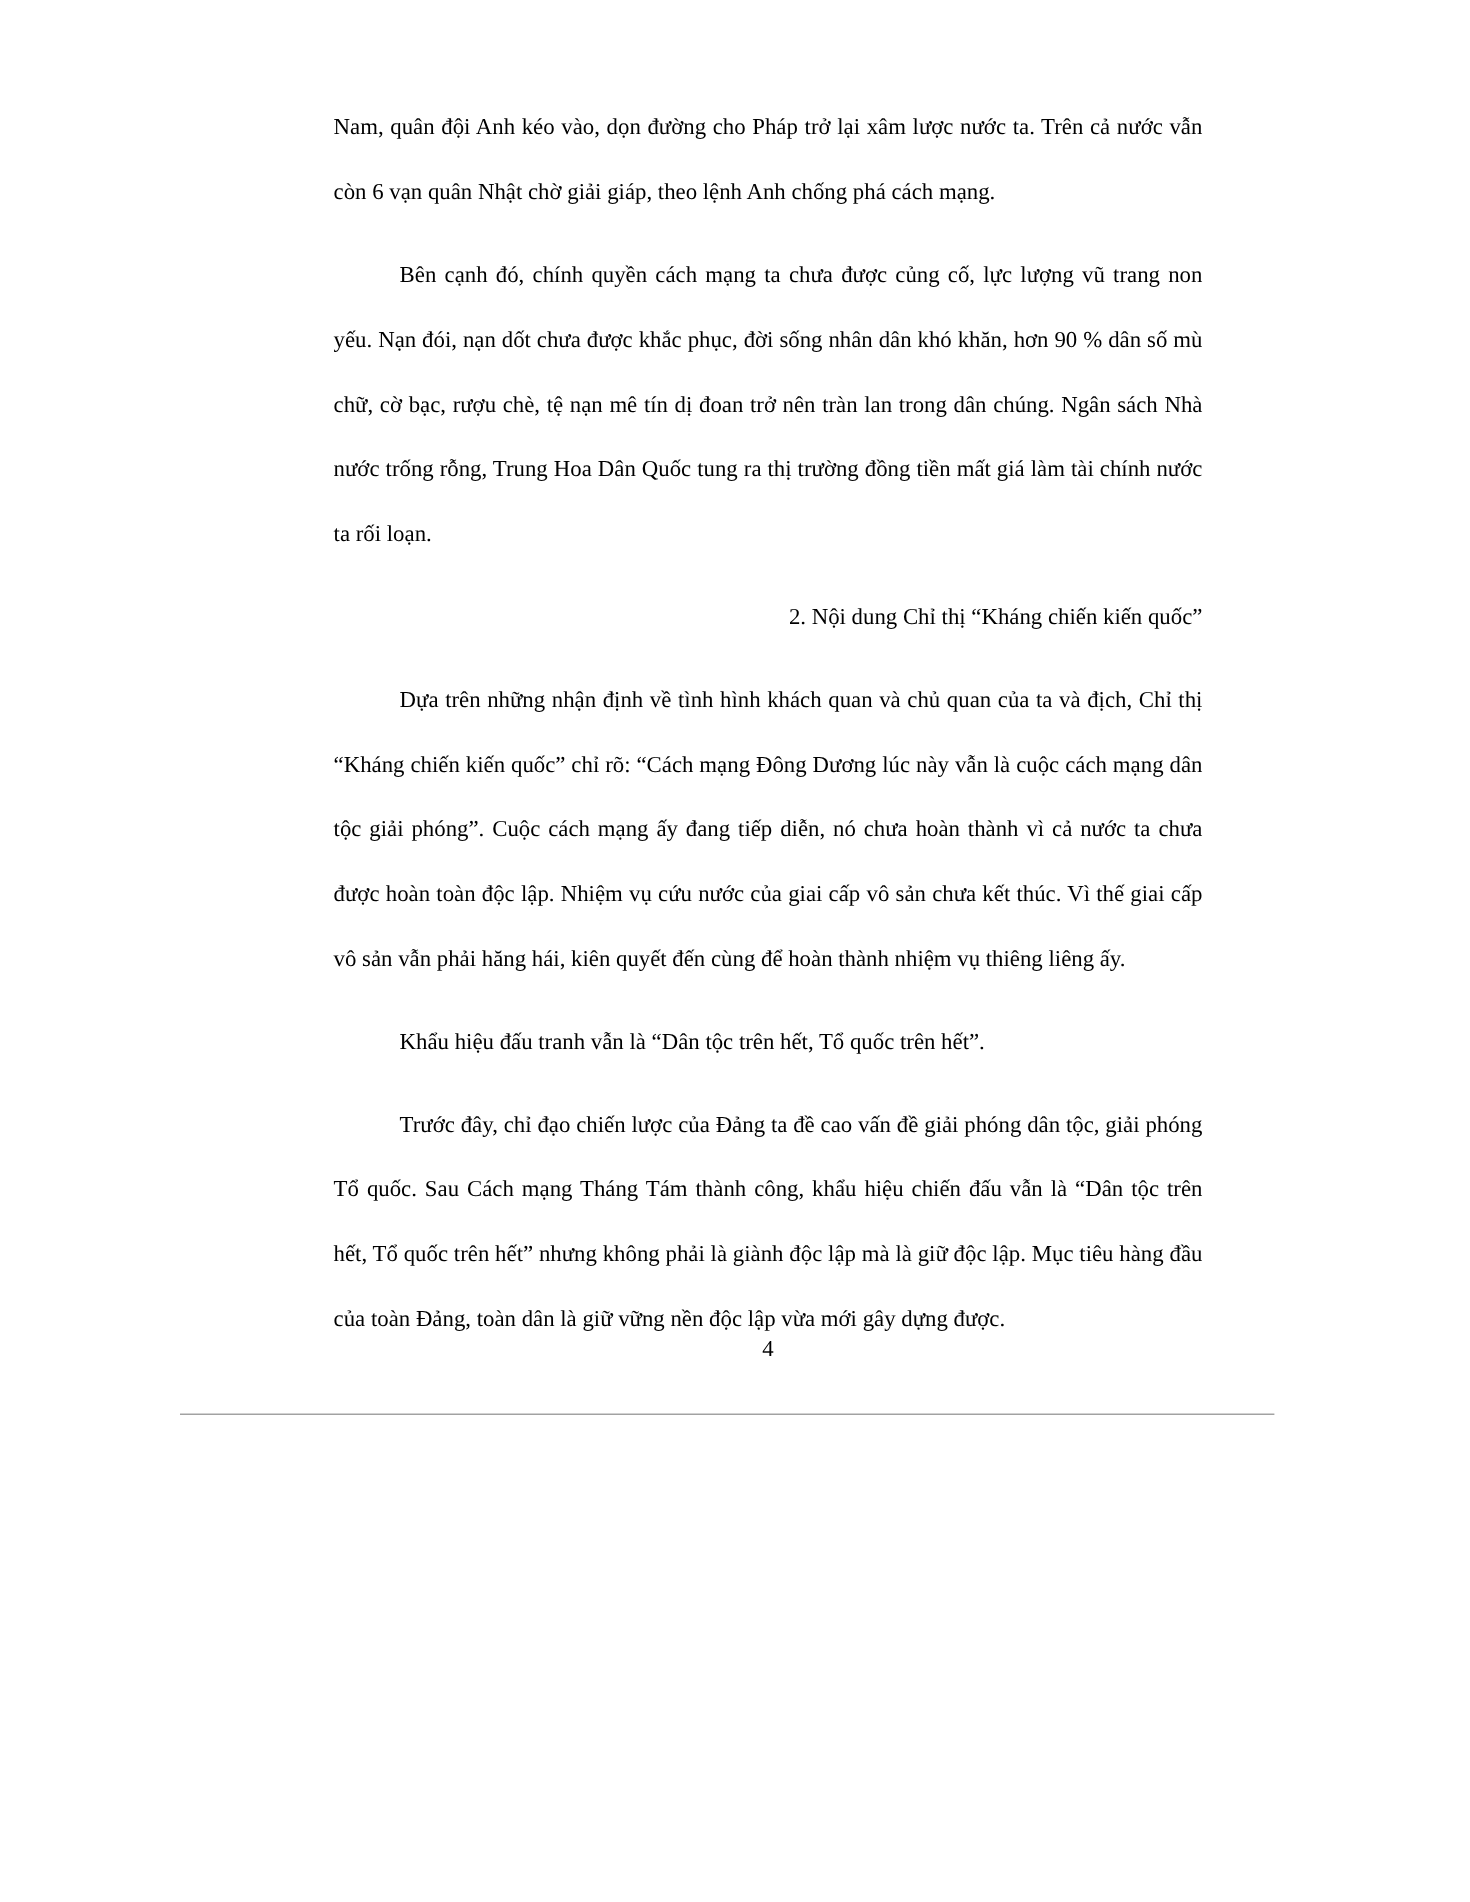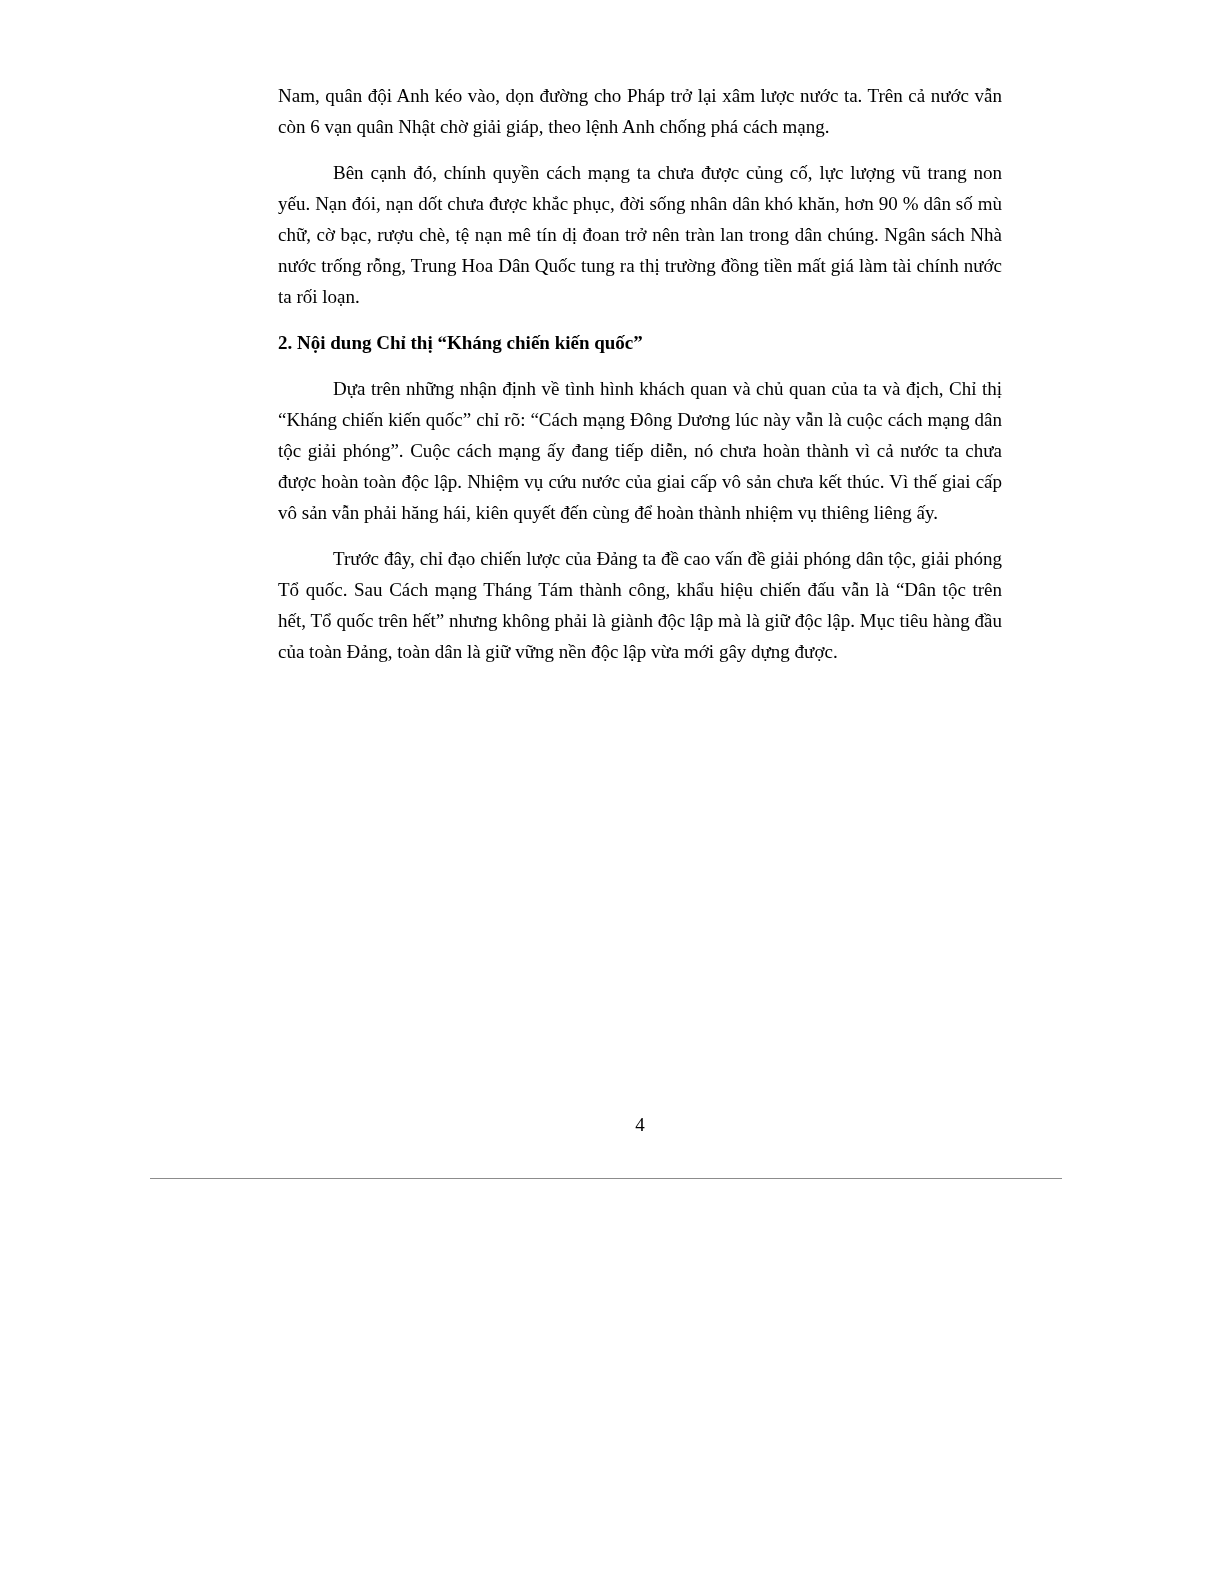--- a/index.html
+++ b/index.html
@@ -16,34 +16,34 @@
     position: absolute;
     inset: 0;
     background: #ffffff;
   }
   .text-block {
     position: absolute;
     left: 278px;
     top: 80px;
     width: 724px;
     font-size: 19px;
-    line-height: 31px;
+    line-height: 54px;
     text-align: justify;
   }
   .para {
     text-indent: 55px;
     margin-bottom: 15px;
   }
   .para.no-indent {
     text-indent: 0;
   }
   .heading {
-    font-weight: bold;
+    font-weight: normal;
     margin-bottom: 15px;
-    text-align: left;
+    text-align: right;
   }
   .page-number {
     position: absolute;
     left: 278px;
     top: 1106px;
     width: 724px;
     text-align: center;
     font-size: 19px;
     line-height: 38px;
   }
@@ -67,20 +67,21 @@
     <p class="para no-indent">Nam, quân đội Anh kéo vào, dọn đường cho Pháp trở lại xâm lược nước ta. Trên cả nước vẫn còn 6 vạn quân Nhật chờ giải giáp, theo lệnh Anh chống phá cách mạng.</p>
 
     <p class="para">Bên cạnh đó, chính quyền cách mạng ta chưa được củng cố, lực lượng vũ trang non yếu. Nạn đói, nạn dốt chưa được khắc phục, đời sống nhân dân khó khăn, hơn  90 % dân số mù chữ, cờ bạc, rượu chè, tệ nạn mê tín dị đoan trở nên tràn lan trong dân chúng. Ngân sách Nhà nước trống rỗng, Trung Hoa Dân Quốc tung ra thị trường đồng tiền mất giá làm tài chính nước ta rối loạn.</p>
 
 
     <p class="heading">2. Nội dung Chỉ thị “Kháng chiến kiến quốc”</p>
 
 
     <p class="para">Dựa trên những nhận định về tình hình khách quan và chủ quan của ta và địch, Chỉ thị “Kháng chiến kiến quốc” chỉ rõ: “Cách mạng Đông Dương lúc này vẫn là cuộc cách mạng dân tộc giải phóng”. Cuộc cách mạng ấy đang tiếp diễn, nó chưa hoàn thành vì cả nước ta chưa được hoàn toàn độc lập. Nhiệm vụ cứu nước của giai cấp vô sản chưa kết thúc. Vì thế giai cấp vô sản vẫn phải hăng hái, kiên quyết đến cùng để hoàn thành nhiệm vụ thiêng liêng ấy.</p>
 
+    <p class="para">Khẩu hiệu đấu tranh vẫn là “Dân tộc trên hết, Tổ quốc trên hết”.</p>
 
     <p class="para">Trước đây, chỉ đạo chiến lược của Đảng ta đề cao vấn đề giải phóng dân tộc, giải phóng Tổ quốc. Sau Cách mạng Tháng Tám thành công, khẩu hiệu chiến đấu vẫn là “Dân tộc trên hết, Tổ quốc trên hết” nhưng không phải là giành độc lập mà là giữ độc lập. Mục tiêu hàng đầu của toàn Đảng, toàn dân là giữ vững nền độc lập vừa mới gây dựng được.</p>
 
   </div>
 
   <div class="page-number">4</div>
 
   <hr class="footer-rule">
 
 </div>

